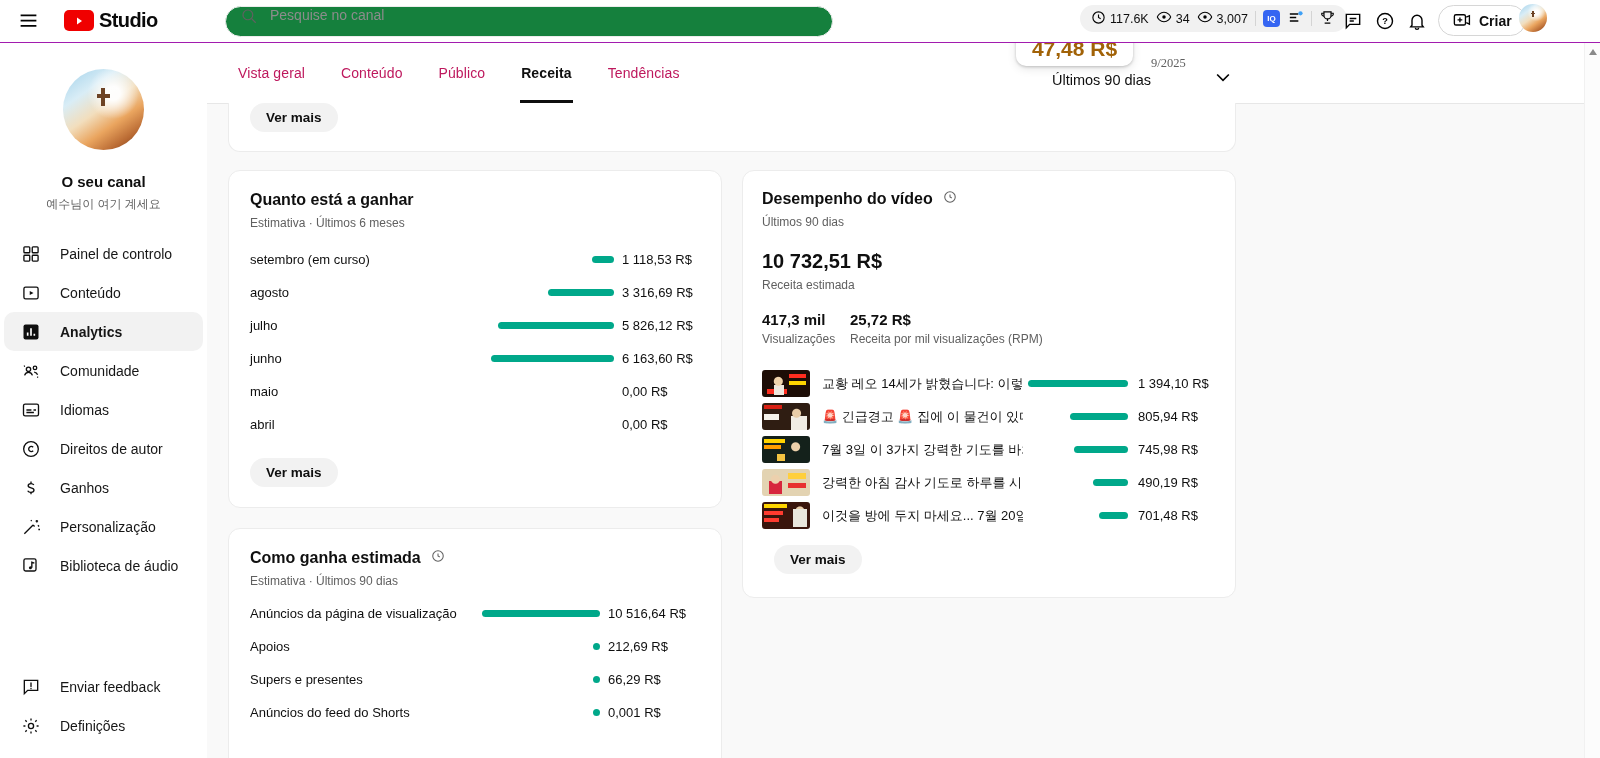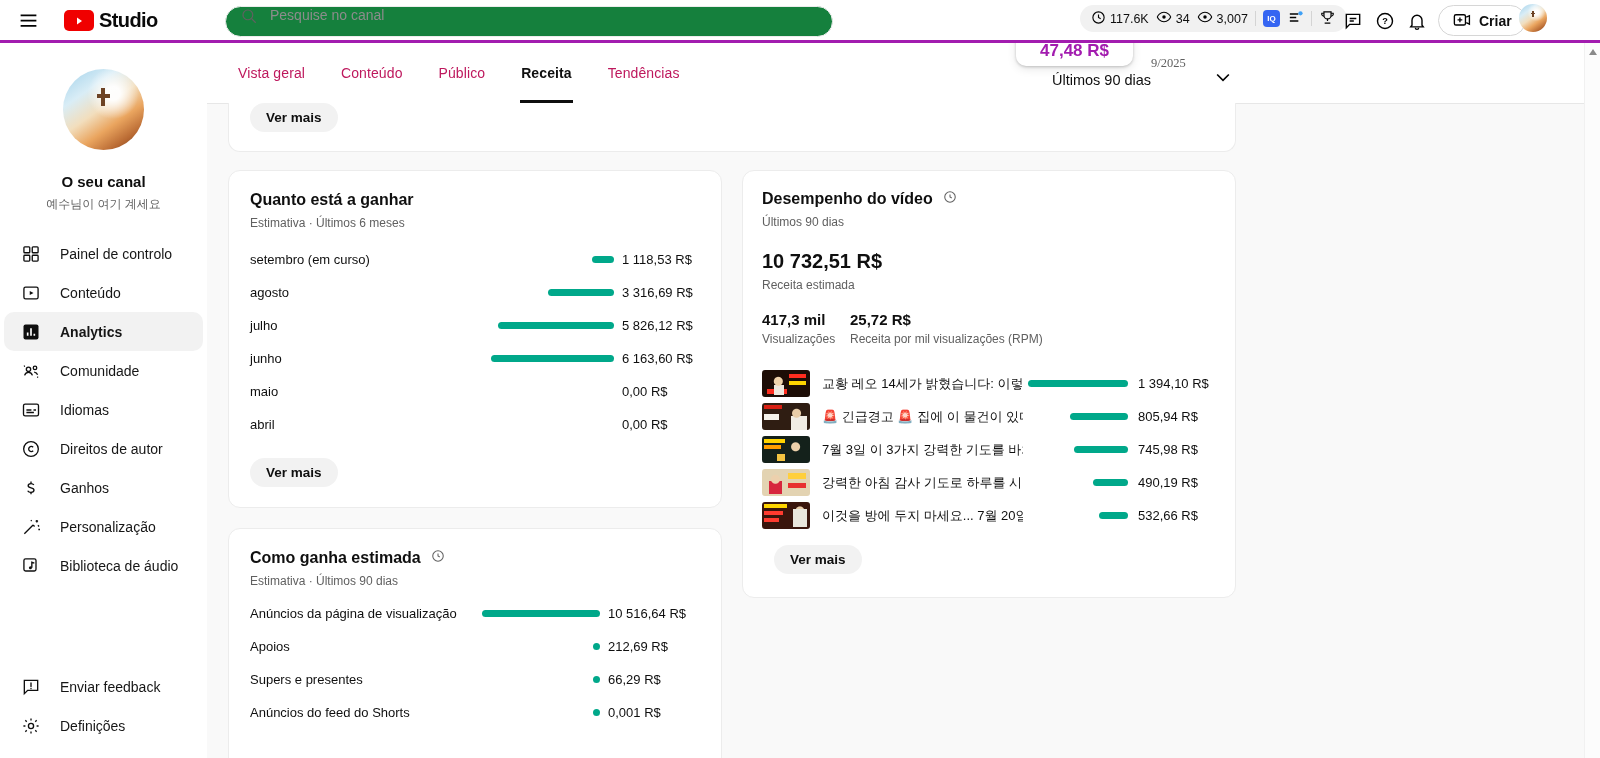--- a/index.html
+++ b/index.html
@@ -2,21 +2,21 @@
 <html><head>
 <meta charset="utf-8">
 <style>
   * { margin:0; padding:0; box-sizing:border-box; }
   html,body { width:1600px; height:758px; }
   body { position:relative; overflow:hidden; background:#f9f9f9;
          font-family:"Liberation Sans","DejaVu Sans",sans-serif; color:#0f0f0f; }
 
   
   .header { position:absolute; left:0; top:0; width:1600px; height:43px; background:#fff;
-            border-bottom:3px solid #a21caf; z-index:50; }
+            border-bottom:1px solid #a21caf; z-index:50; }
   .hamburger { position:absolute; left:16px; top:10px; width:24px; height:24px; background:none; border:none; }
   .brand { position:absolute; left:64px; top:9px; display:flex; align-items:center; gap:5px; }
   .brand-mark { width:30px; height:21px; background:#f00000; border-radius:5px;
                 display:flex; align-items:center; justify-content:center; }
   .brand-text { font-size:20px; font-weight:700; letter-spacing:-0.6px; color:#0a0a0a; }
   .search { position:absolute; left:225px; top:6px; width:608px; height:31px; border-radius:16px;
             background:#15803d; border:1px solid #ececec; display:flex; align-items:flex-start;
             padding:0 14px; gap:12px; }
   .search input { flex:1; border:none; background:transparent; outline:none; font-size:14px;
                   font-family:inherit; color:#0f0f0f; }
@@ -61,21 +61,21 @@
   .tab { display:flex; align-items:center; font-size:14px; color:#be185d; position:relative; padding:0 1px;
          background:none; border:none; font-family:inherit; letter-spacing:.1px; }
   .tab.active { color:#0f0f0f; font-weight:700; }
   .tab.active::after { content:""; position:absolute; left:0; right:0; bottom:0; height:3px; background:#0f0f0f; }
   .datefrag { position:absolute; left:944px; top:13px; font-size:12.5px; color:#606060;font-family:Liberation Serif, serif; }
   .range { position:absolute; left:845px; top:29px; font-size:14.5px; color:#0f0f0f; }
   .chev { position:absolute; left:1003px; top:22px; width:26px; height:26px; border:none; background:none; }
   .tooltip { position:absolute; left:1016px; top:21px; width:117px; height:45px; background:#fff;
              border-radius:10px; box-shadow:0 1px 3px rgba(0,0,0,.2),0 3px 10px rgba(0,0,0,.1);
              z-index:40; display:flex; align-items:flex-end; justify-content:center; padding-bottom:5px; }
-  .tooltip span { font-size:17px; font-weight:700; color:#a21caf; }
+  .tooltip span { font-size:21px; font-weight:700; color:#a16207; }
 
   
   .content { position:absolute; left:207px; top:104px; width:1377px; height:654px; }
   .card { position:absolute; background:#fff; border:1px solid #ececec; border-radius:12px; }
   .c-part { left:21px; top:-1px; width:1008px; height:49px; border-top:none; border-radius:0 0 12px 12px; z-index:8; }
   .c-part .btn { position:absolute; left:21px; top:0; }
   .btn { height:29px; padding:0 16px; background:#f2f2f2; border:none; border-radius:15px;
          font-size:13.5px; font-weight:600; color:#0f0f0f; font-family:inherit;
          display:inline-flex; align-items:center; }
   .c-earn  { left:21px;  top:66px;  width:494px; height:338px; padding:20px 27px 0 21px; }
@@ -535,21 +535,21 @@
             <div class="bar" style="width: 35px;"></div>
           </div>
           <span class="mval">490,19 R$</span>
         </div>
         <div class="vrow">
           <div class="vthumb thumb-warning-red"></div>
           <span class="vtitle">이것을 방에 두지 마세요... 7월 20일 악...</span>
           <div class="barwrap">
             <div class="bar" style="width: 29px;"></div>
           </div>
-          <span class="mval">532,66 R$</span>
+          <span class="mval">701,48 R$</span>
         </div>
       </div>
     <button class="btn">Ver mais</button>
   </div>
 </div>
 
 <div class="scroll">
   <div class="up"></div>
 </div>
 

